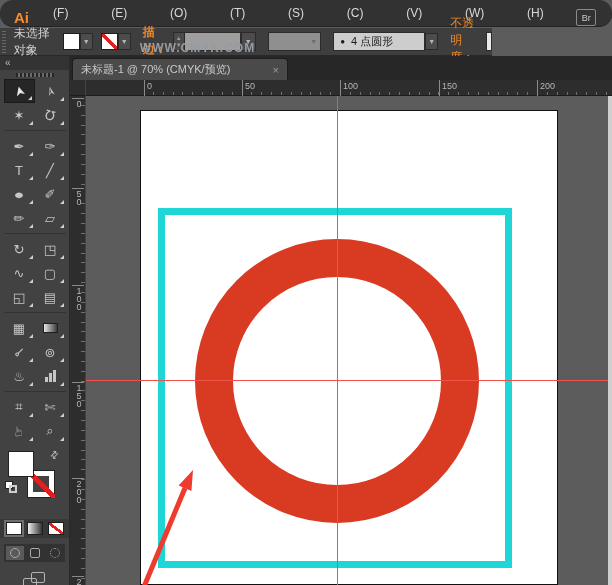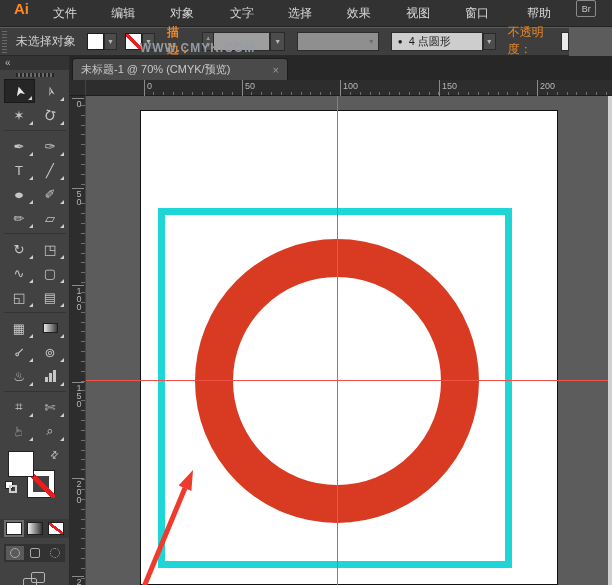--- a/index.html
+++ b/index.html
@@ -1,29 +1,29 @@
 <!DOCTYPE html>
 <html><head>
 <meta charset="utf-8">
 <style>
   * { margin:0; padding:0; box-sizing:border-box; }
   html,body { width:612px; height:585px; overflow:hidden; }
   body { font-family:"Liberation Sans","DejaVu Sans",sans-serif; background:#5c5c5c; position:relative; }
 
   
   .menubar { position:absolute; left:0; top:0; width:612px; height:27px; background:#323232;
-             border-bottom:1px solid #232323; display:flex; align-items:flex-start; }
+             border-bottom:1px solid #232323; display:flex; align-items:flex-end;border-radius:13px; }
   .ai-logo { width:44px; text-align:center; font-weight:bold; font-size:15px; color:#fa8a27; }
   .menu-items { display:flex; gap:0; }
   .menu-item { color:#d8d8d8; font-size:12px; padding:0 10px; line-height:26px; cursor:default; }
   .br-btn { margin-left:auto; margin-right:16px; width:20px; height:17px; border:1px solid #8a8a8a;
             color:#c9c9c9; font-size:9px; display:flex; align-items:center; justify-content:center; border-radius:2px;}
 
   
-  .controlbar { position:absolute; left:0; top:28px; width:569px; height:28px; background:#3e3e3e;
+  .controlbar { position:absolute; left:0; top:28px; width:492px; height:28px; background:#3e3e3e;
                 border-bottom:1px solid #282828; display:flex; align-items:center; }
   .cb-grip { width:7px; height:22px; margin-left:2px;
              background:repeating-linear-gradient(180deg,#6a6a6a 0 1px,transparent 1px 3px);
              background-size:5px 100%; background-repeat:no-repeat; background-position:center; }
   .cb-status { color:#cfcfcf; font-size:12px; margin-left:8px; width:78px; }
   .swatch-group { display:flex; align-items:center; margin-left:8px; }
   .cb-swatch { width:17px; height:17px; background:#fff; border:1px solid #1e1e1e; position:relative; overflow:hidden;}
   .cb-swatch.none::after { content:""; position:absolute; inset:0;
       background:linear-gradient(to top right,transparent 42%,#e02222 42%,#e02222 58%,transparent 58%); }
   .cb-dd-arrow { width:13px; height:17px; background:#4c4c4c; border:1px solid #2a2a2a; color:#b5b5b5;

